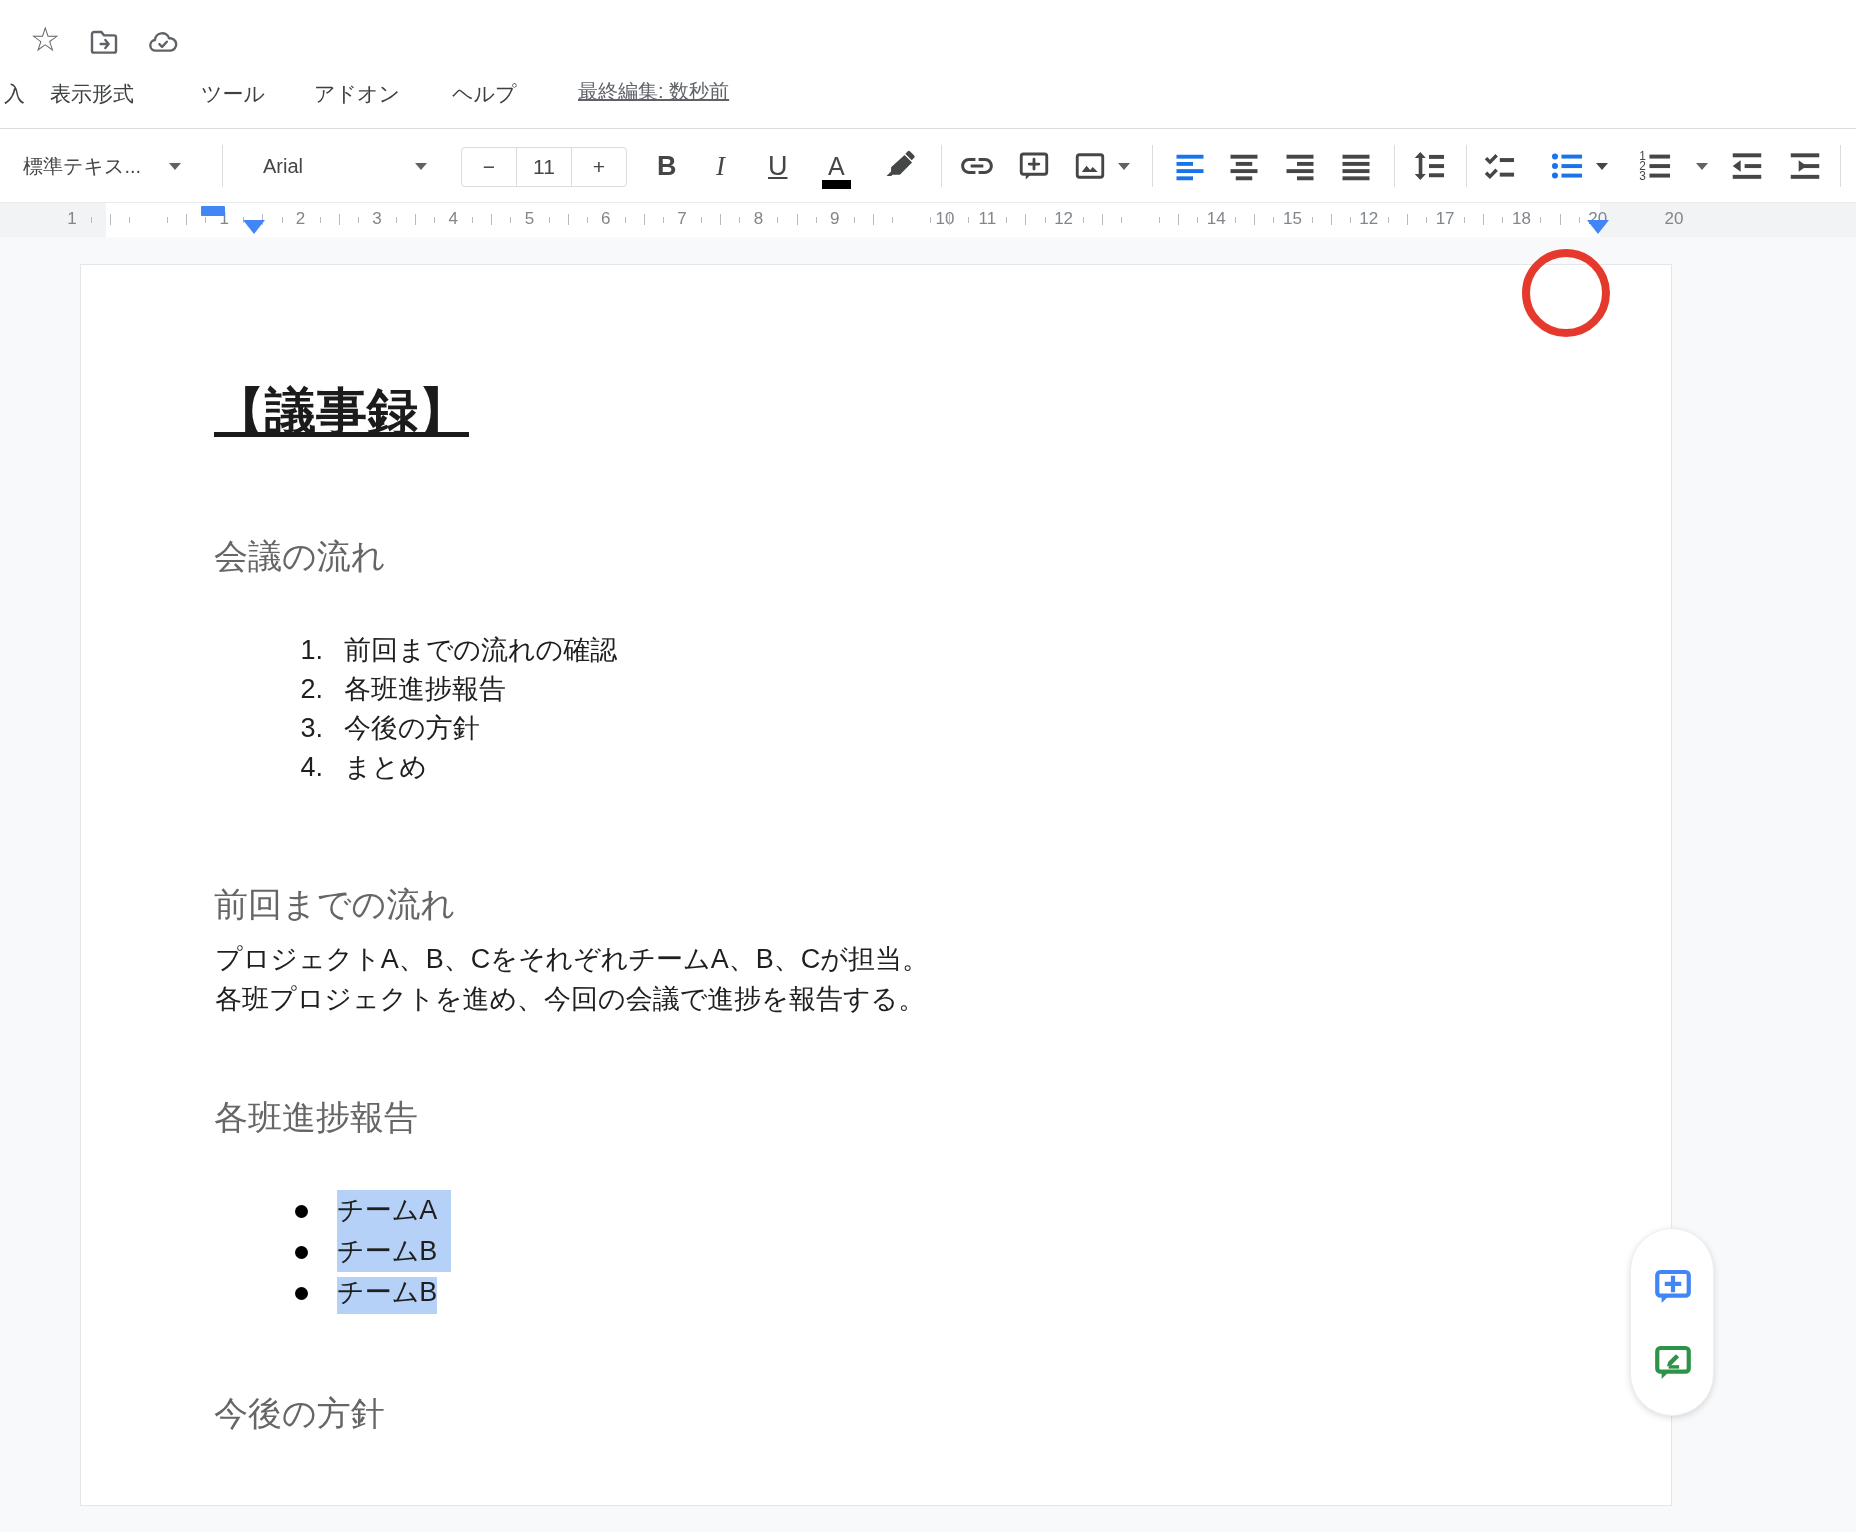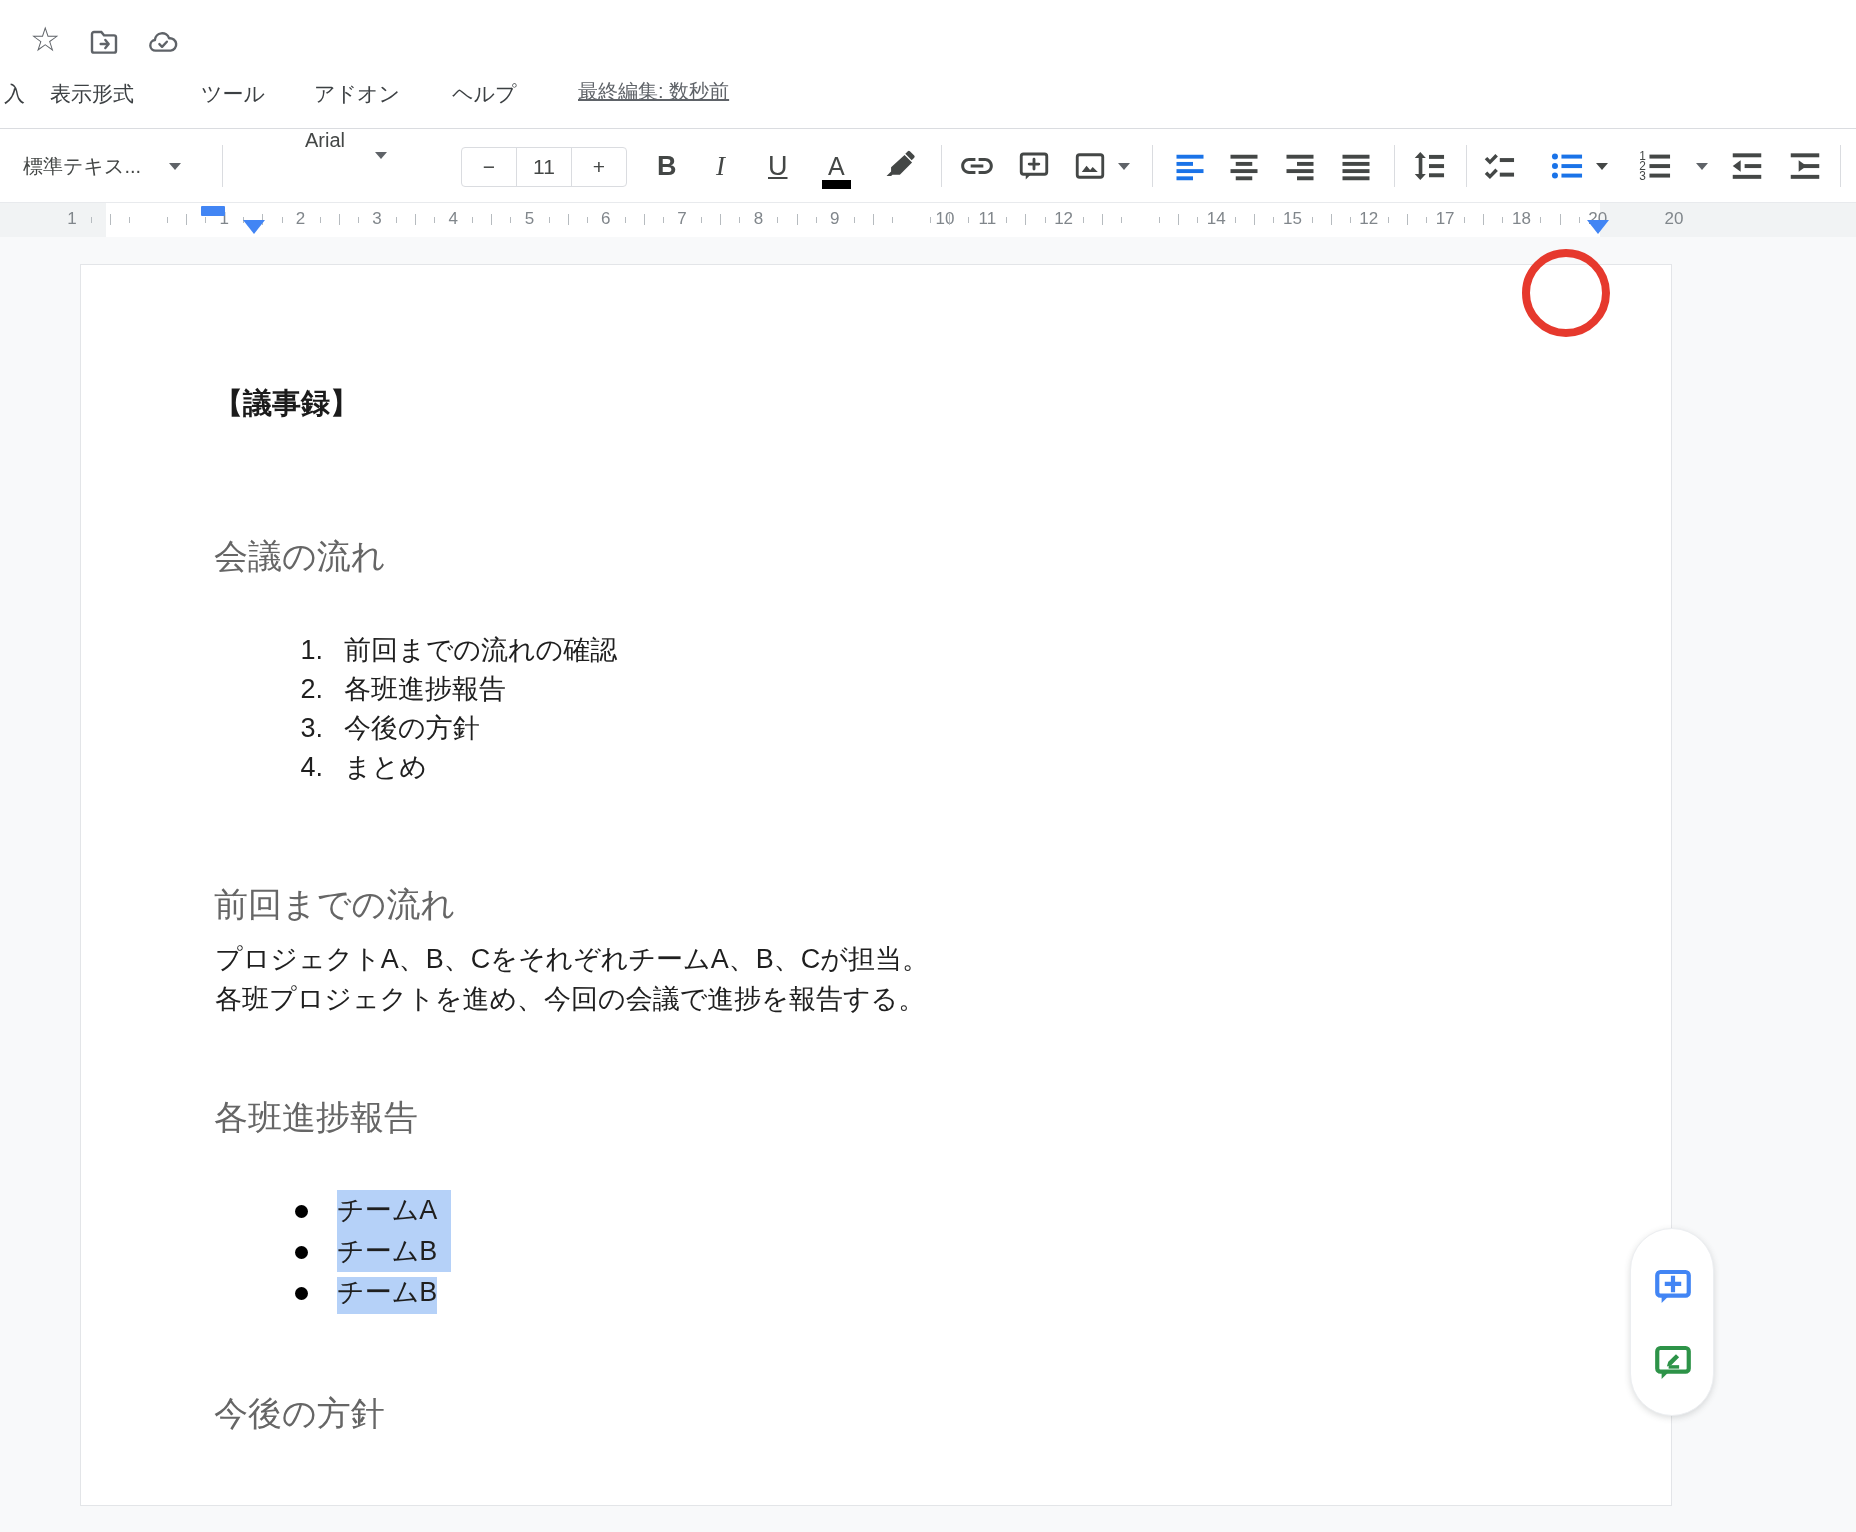--- a/index.html
+++ b/index.html
@@ -51,22 +51,22 @@
   .tick-t { top:11px; height:11px; }
   .marker-flag { position:absolute; left:201px; top:3px; width:24px; height:10px; background:#4285f4; border-radius:1px; }
   .marker-tri { position:absolute; width:0; height:0; border-left:11px solid transparent;
     border-right:11px solid transparent; border-top:14px solid #4285f4; top:17px; }
 
   
   .canvas { position:absolute; left:0; top:237px; width:1856px; height:1295px; background:#f8f9fa; }
   .page { position:absolute; left:80px; top:27px; width:1592px; height:1242px; background:#fff;
     border:1px solid #e3e5e8; }
 
-  .doc-title { position:absolute; left:133px; top:112px; font-size:29px; font-weight:bold;
-    color:#1b1b1b; line-height:52px; }
+  .doc-title { position:absolute; left:133px; top:121px; font-size:51px; font-weight:bold;
+    color:#1b1b1b; line-height:52px;text-decoration:underline; }
   .doc-h { position:absolute; left:133px; font-size:34px; color:#666; line-height:46px; }
   .doc-p { position:absolute; left:134px; font-size:27px; color:#1f1f1f; line-height:40px; }
 
   .num-list { position:absolute; left:134px; top:366px; }
   .num-row { position:relative; height:39px; font-size:27px; color:#1f1f1f; line-height:39px; }
   .num-marker { position:absolute; left:72px; width:36px; text-align:right; }
   .num-text { position:absolute; left:129px; white-space:nowrap; }
 
   .bullet-list { position:absolute; left:134px; top:925px; }
   .bullet-row { position:relative; height:41px; font-size:27px; color:#1f1f1f; line-height:41px; }
@@ -112,21 +112,21 @@
 </div>
 
 <div class="toolbar">
 
   <div class="tb" style="left:23px;">
     <span class="tb-text">標準テキス...</span>
     <span class="caret" style="margin-left:28px;"></span>
   </div>
   <div class="tb-divider" style="left:222px;"></div>
 
-  <div class="tb" style="left:263px;flex-direction:column;">
+  <div class="tb" style="left:263px;">
     <span class="tb-text">Arial</span>
     <span class="caret" style="margin-left:112px;"></span>
   </div>
 
   <div class="sizebox">
     <div class="cell">−</div>
     <div class="cell mid">11</div>
     <div class="cell">+</div>
   </div>
 

